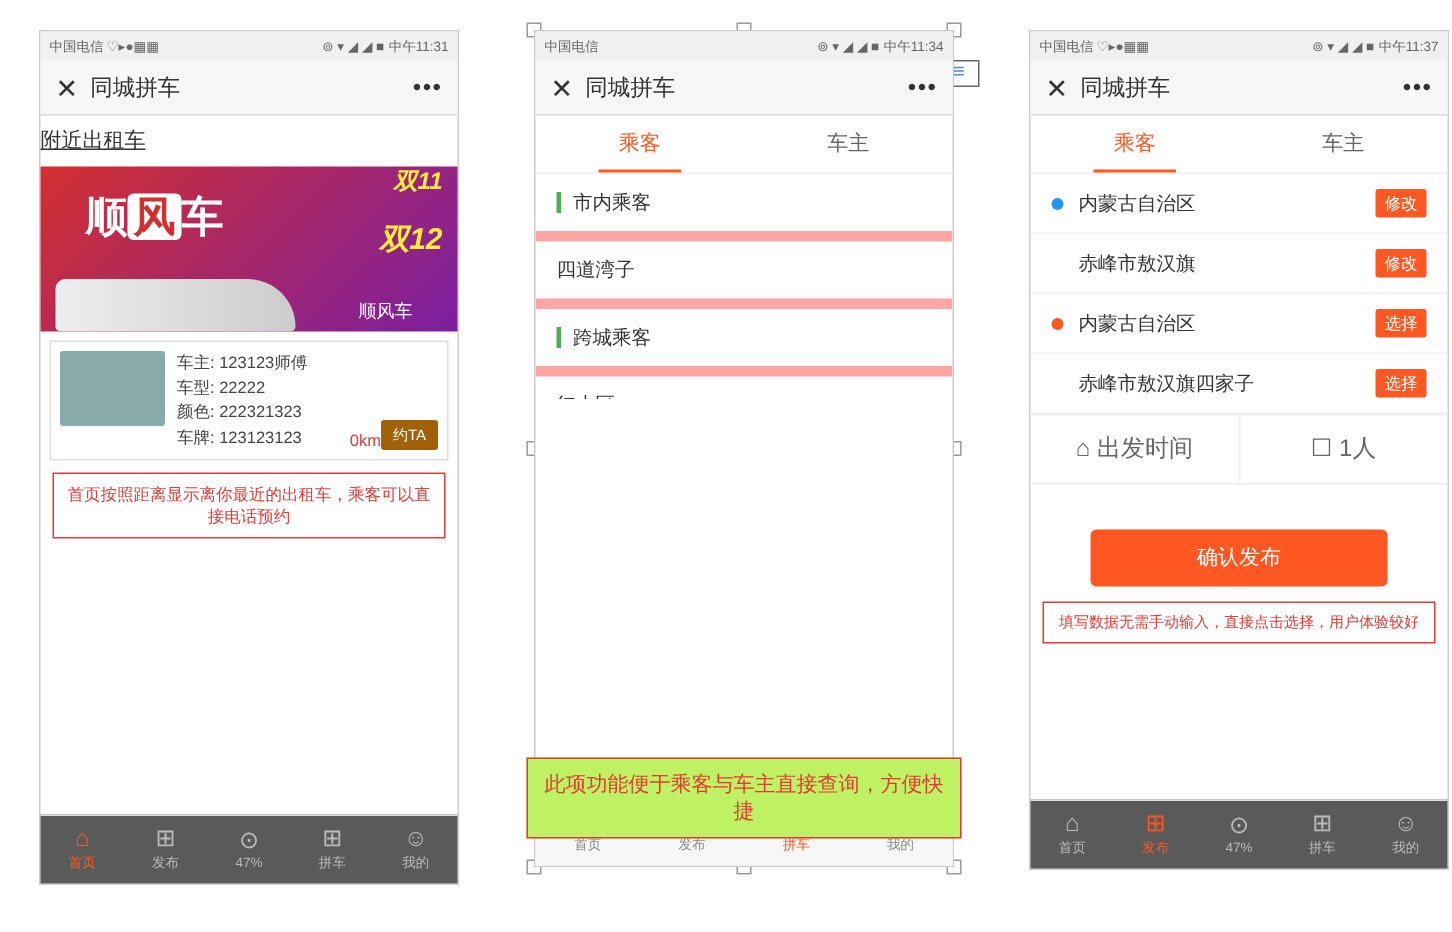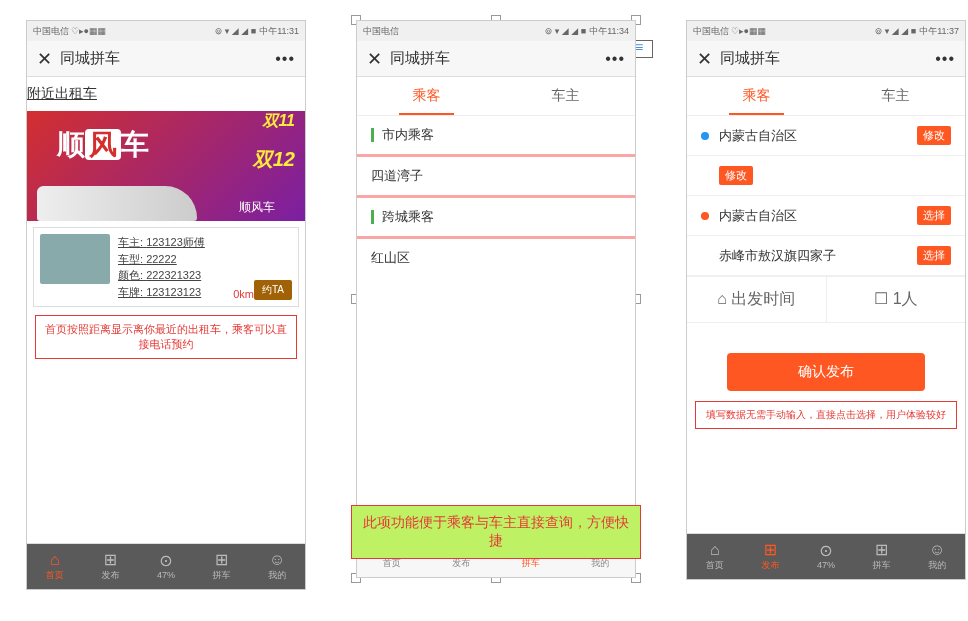--- a/index.html
+++ b/index.html
@@ -17,31 +17,31 @@
     .section-title { text-align: left; font-size: 14px; padding: 8px 0; color: #333; text-decoration: underline; }
     .banner { height: 110px; background: linear-gradient(135deg, #d32f2f, #7b1fa2); position: relative; overflow: hidden; }
     .banner-txt { position: absolute; top: 15px; left: 30px; font-size: 28px; font-weight: bold; color: #fff; }
     .banner-txt .feng { background: #fff; color: #d32f2f; padding: 0 4px; border-radius: 4px; }
     .banner-d11 { position: absolute; top: 0; right: 10px; color: #ffeb3b; font-size: 16px; font-weight: bold; font-style: italic; }
     .banner-d12 { position: absolute; top: 35px; right: 10px; color: #ffeb3b; font-size: 20px; font-weight: bold; font-style: italic; }
     .banner-train { position: absolute; bottom: 0; left: 10px; width: 160px; height: 35px; background: linear-gradient(90deg, #eee, #ccc); border-radius: 8px 40px 4px 4px; }
     .banner-sub { position: absolute; bottom: 5px; right: 30px; font-size: 12px; color: #fff; }
     .card { margin: 6px; border: 1px solid #ddd; padding: 6px; display: flex; gap: 8px; }
     .card-img { width: 70px; height: 50px; background: #8aa; border-radius: 2px; }
-    .card-info { flex: 1; font-size: 11px; color: #444; line-height: 1.5; text-decoration: underline; }
+    .card-info { flex: 1; font-size: 11px; color: #444; line-height: 1.5; }
     .card-right { display: flex; flex-direction: row; align-items: flex-end; justify-content: space-between; }
     .dist { color: #e53935; font-size: 11px; }
     .btn-small { background: #a16207; color: #fff; font-size: 10px; padding: 3px 8px; border-radius: 2px; }
     .annotation { border: 1px solid #e53935; color: #e53935; font-size: 11px; padding: 6px; margin: 8px; text-align: center; }
     .annotation-detached { border: 1px solid #e53935; color: #e53935; font-size: 14px; padding: 8px 10px; text-align: center; position: relative; margin-top: 130px; width: 290px; background: #bef264; }
     .tabs { display: flex; border-bottom: 1px solid #eee; }
     .tab { flex: 1; text-align: center; padding: 10px 0; font-size: 14px; color: #666; position: relative; }
     .tab.active { color: #ff5722; }
     .tab.active::after { content: ''; position: absolute; bottom: 0; left: 30%; width: 40%; height: 2px; background: #ff5722; }
-    .list-item { padding: 10px 14px; border-bottom: 3px solid #fca5a5; font-size: 13px; color: #333; display: flex; align-items: center; }
+    .list-item { padding: 10px 14px; border-bottom: 7px solid #fca5a5; font-size: 13px; color: #333; display: flex; align-items: center; }
     .green-bar { width: 3px; height: 14px; background: #4caf50; margin-right: 8px; }
     .loc-row { display: flex; align-items: center; padding: 10px 14px; border-bottom: 1px solid #f0f0f0; font-size: 13px; }
     .dot-orange { width: 8px; height: 8px; border-radius: 50%; background: #ff5722; margin-right: 10px; }
     .dot-blue { width: 8px; height: 8px; border-radius: 50%; background: #2196f3; margin-right: 10px; }
     .loc-txt { flex: 1; color: #333; }
     .tag-btn { background: #ff5722; color: #fff; font-size: 11px; padding: 2px 6px; border-radius: 2px; }
     .opt-row { display: flex; border-top: 1px solid #eee; border-bottom: 1px solid #eee; }
     .opt { flex: 1; text-align: center; padding: 12px 0; font-size: 16px; color: #666; }
     .opt:first-child { border-right: 1px solid #eee; }
     .big-btn { background: #ff5722; color: #fff; text-align: center; padding: 10px; margin: 30px 40px 10px; border-radius: 4px; font-size: 14px; }
@@ -223,20 +223,21 @@
         <div class="tab active">乘客</div>
         <div class="tab">车主</div>
       </div>
       <div class="loc-row">
           <span class="dot-blue"></span>
           <span class="loc-txt">内蒙古自治区</span>
           <span class="tag-btn">修改</span>
         </div>
       <div class="loc-row">
           <span style="width:18px"></span>
+          <span class="loc-txt">赤峰市敖汉旗</span>
           <span class="tag-btn">修改</span>
         </div>
       <div class="loc-row">
           <span class="dot-orange"></span>
           <span class="loc-txt">内蒙古自治区</span>
           <span class="tag-btn">选择</span>
         </div>
       <div class="loc-row">
           <span style="width:18px"></span>
           <span class="loc-txt">赤峰市敖汉旗四家子</span>

